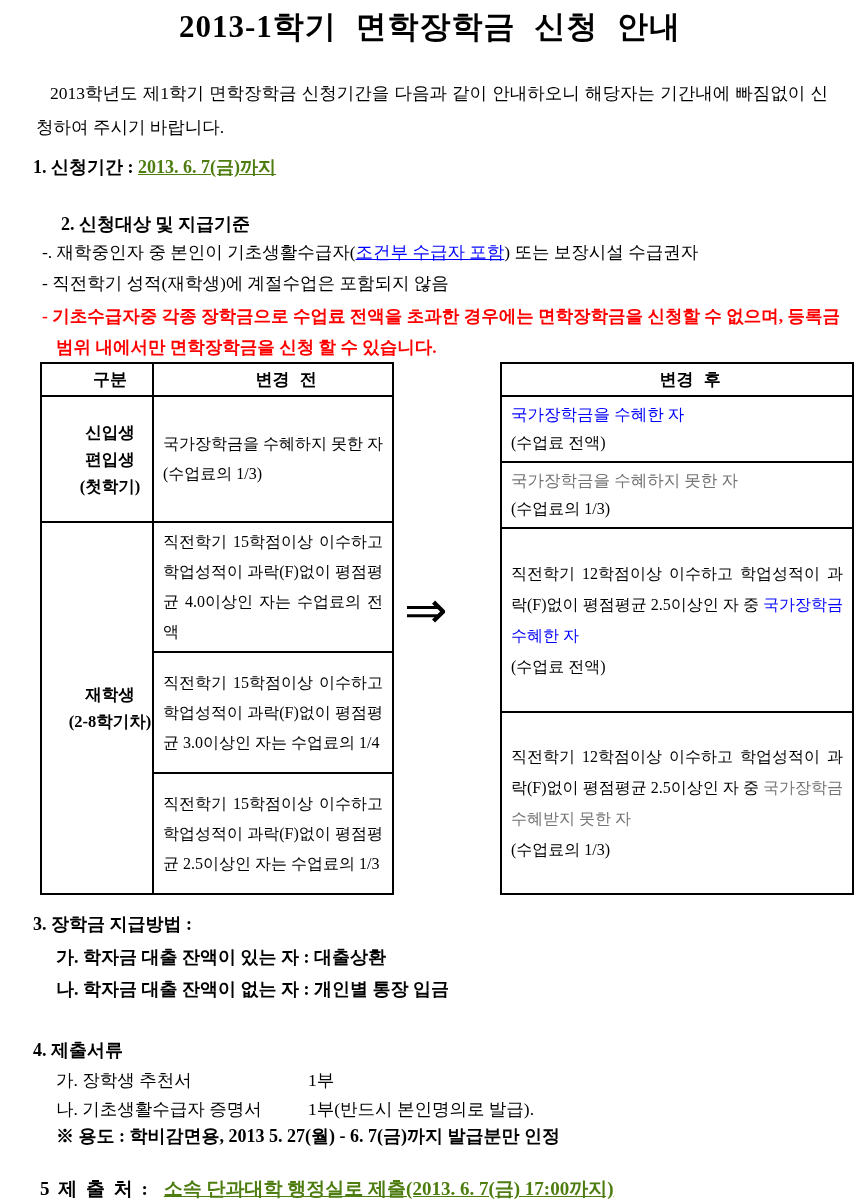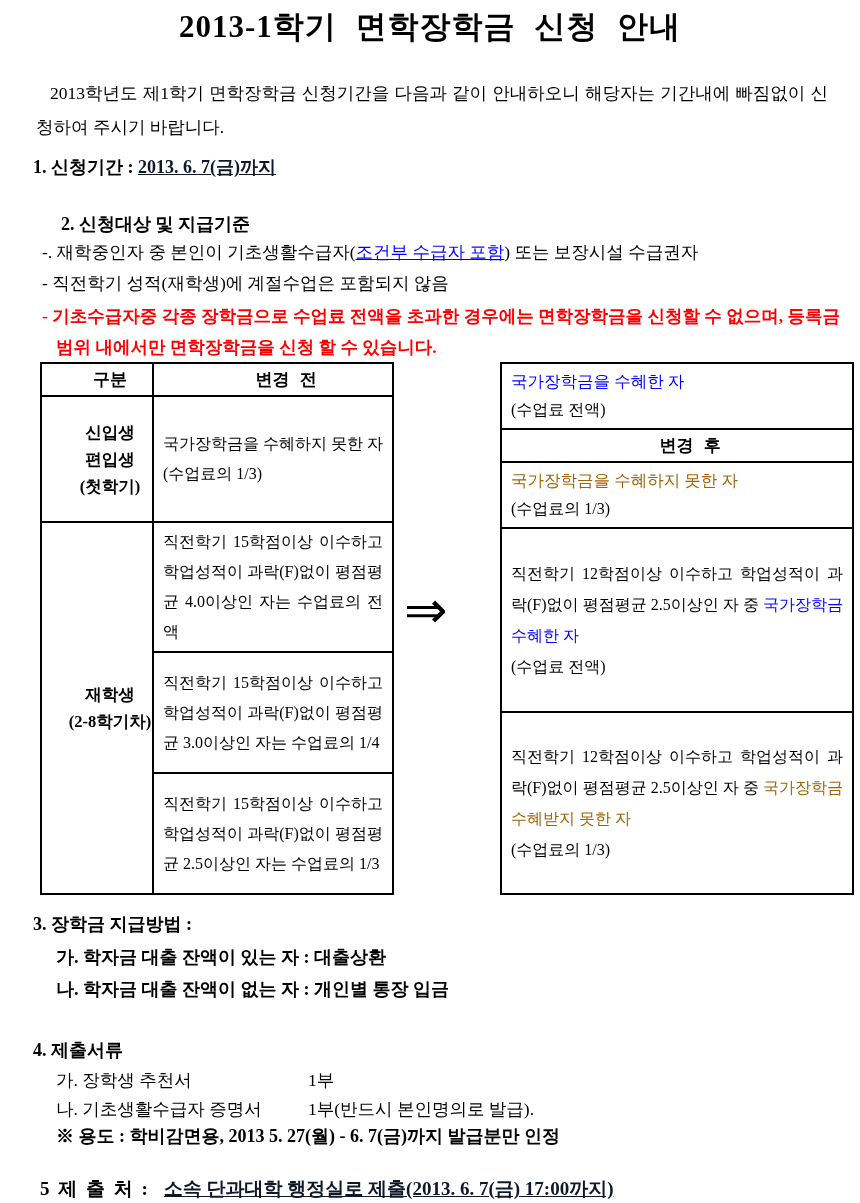--- a/index.html
+++ b/index.html
@@ -21,24 +21,24 @@
   }
   .intro {
     top:76px; left:36px; width:792px;
     font-size:17.5px; line-height:34px;
     text-align:justify; text-indent:14px;
   }
   .h-bold { font-weight:bold; font-size:18px; }
 
   .sec1 { top:155px; left:33px; font-size:18px; font-weight:bold; }
   .blue  { color:#0000ff; }
-  .red   { color:#a16207; }
+  .red   { color:#737373; }
   .bold  { font-weight:normal; }
   .ul    { text-decoration:underline; }
-  .link  { color:#0f172a; font-weight:bold; text-decoration:underline; }
+  .link  { color:#4d7c0f; font-weight:bold; text-decoration:underline; }
 
   .sec2h { top:212px; left:33px;margin-left:28px; }
   .bullet { left:42px; font-size:17.5px; }
   .b1 { top:240px; }
   .b2 { top:271px; }
   .warn {
     top:301px; left:42px; width:798px;
     color:#ff0000; font-weight:bold;
     font-size:17.5px; line-height:31px;
     padding-left:14px; text-indent:-14px;
@@ -136,28 +136,28 @@
   </tbody>
     </table>
 
   <div class="abs arrow-glyph">⇒</div>
 
   <table class="tbl tbl-after">
     <colgroup>
         <col style="width:352px">
       </colgroup>
     <tbody>
-        <tr style="height:58px">
+        <tr style="height:33px">
+      <th>변경 후</th>
+    </tr>
+    <tr style="height:58px">
       <td class="text2">
         <div class="blue bold line1">국가장학금을 수혜한 자</div>
         <div>(수업료 전액)</div>
       </td>
-    </tr>
-    <tr style="height:33px">
-      <th>변경 후</th>
     </tr>
     <tr style="height:60px">
       <td class="text2">
         <div class="red bold line1">국가장학금을 수혜하지 못한 자</div>
         <div>(수업료의 1/3)</div>
       </td>
     </tr>
     <tr style="height:184px">
       <td class="text2">
         <div class="jtext"><span>직전학기 12학점이상 이수하고 학업성적이 과락(F)없이 평점평균 2.5이상인 자 중 </span><span class="blue bold">국가장학금 수혜한 자</span></div>

